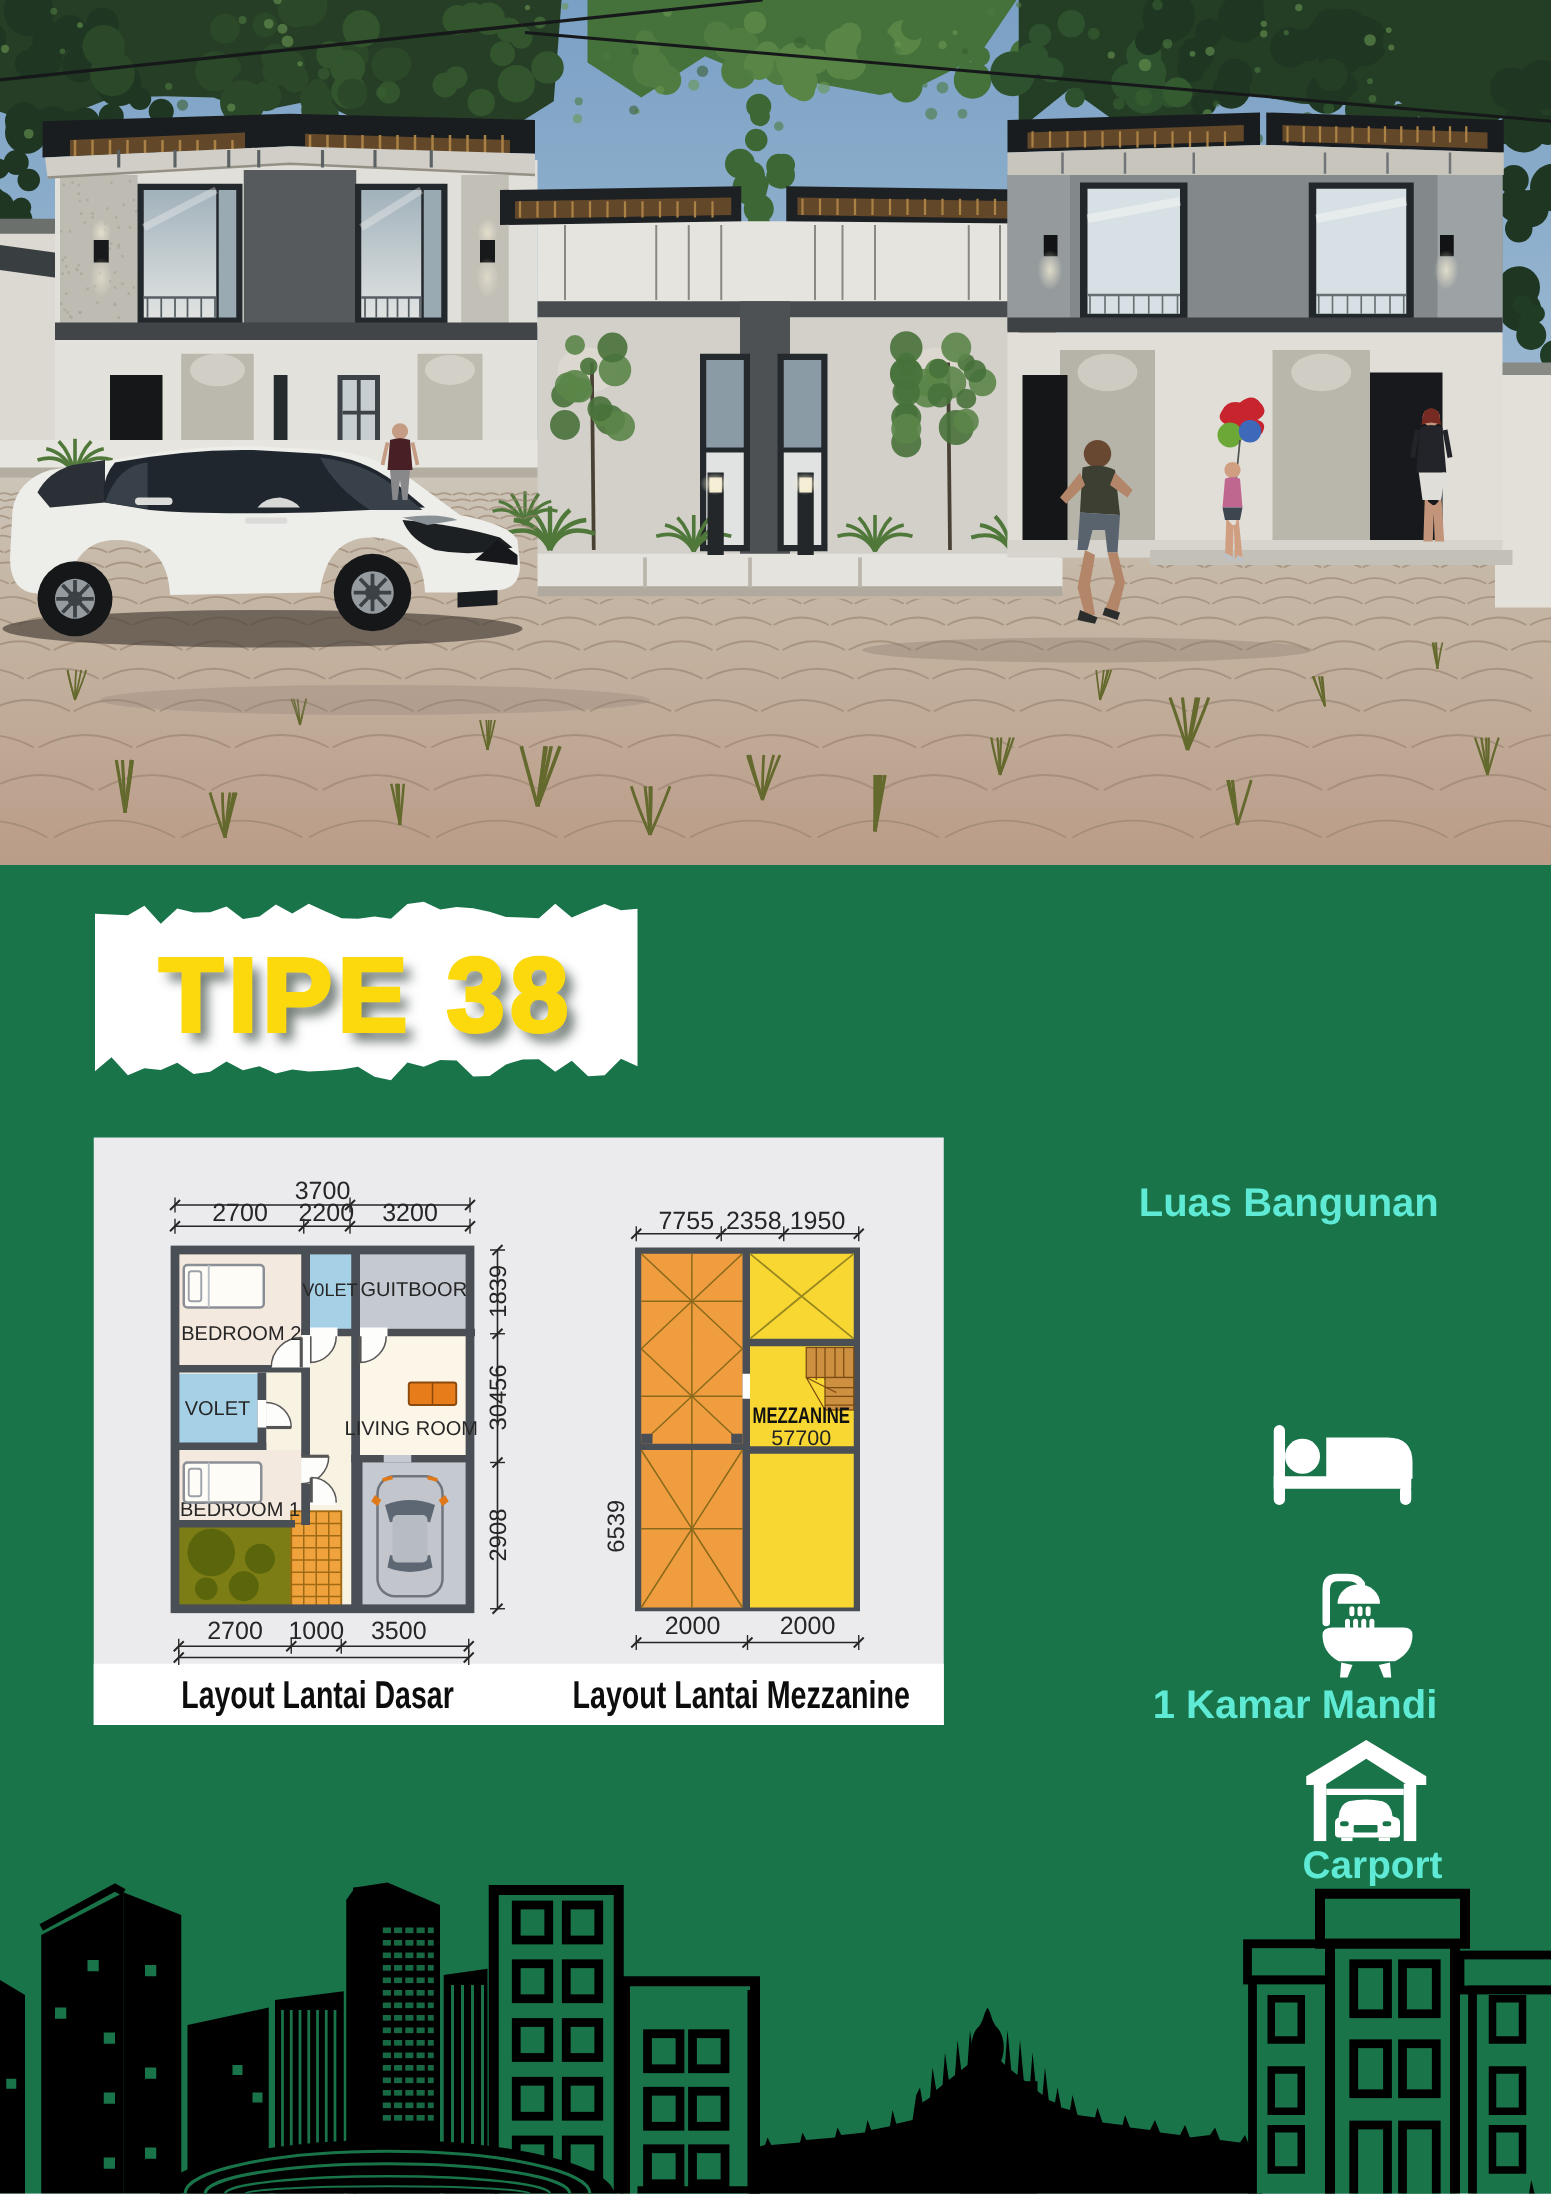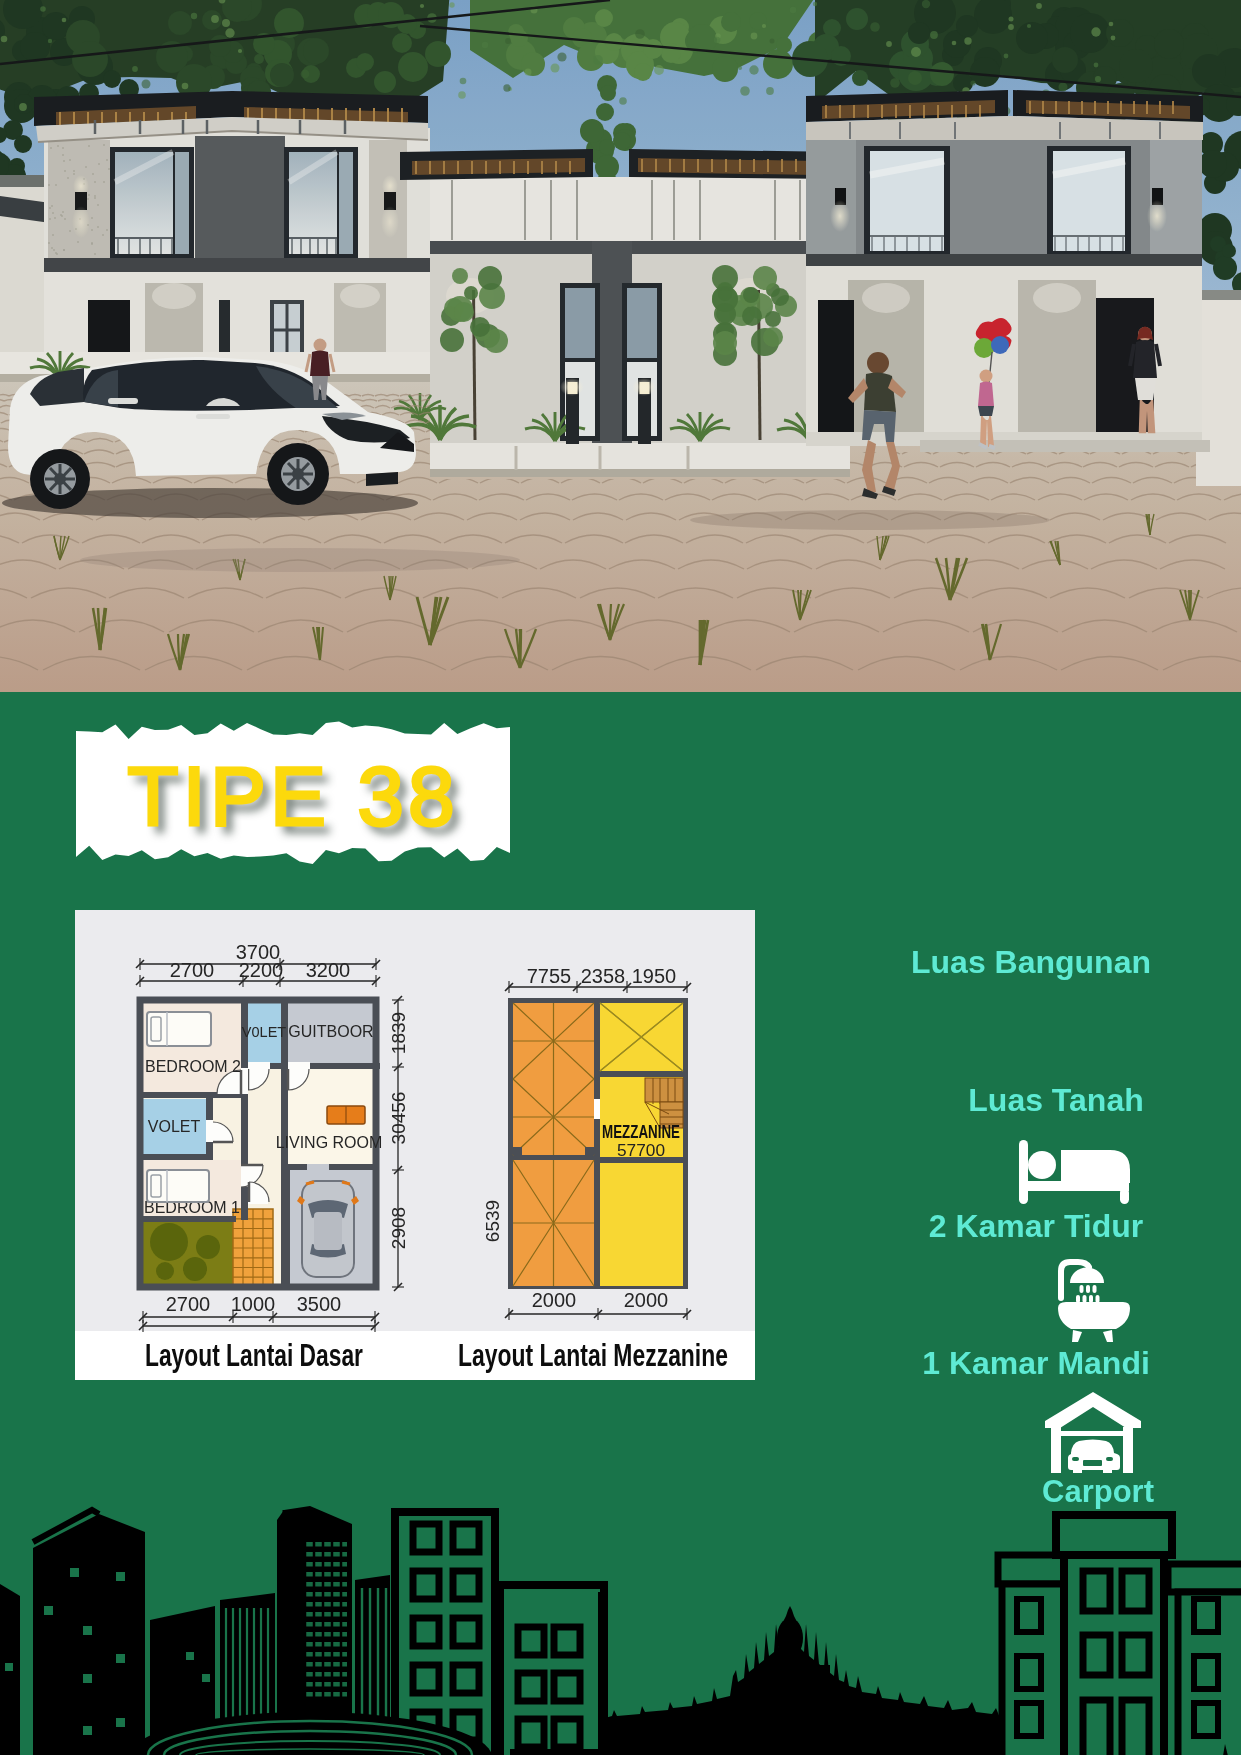--- a/index.html
+++ b/index.html
@@ -1606,21 +1606,21 @@
 <path d="M1135,378 L1156,378 L1153,400 L1138,400 Z" fill="#e8e6e2"></path>
 <path d="M1141,400 L1140,432 L1145,432 L1146,404 M1148,404 L1149,432 L1154,432 L1152,400" fill="#c99a80" stroke="#c99a80" stroke-width="2.5"></path>
 <path d="M1134,344 L1130,366 M1156,344 L1160,366" stroke="#23242a" stroke-width="4"></path>
 </g>
 <rect x="0" y="0" width="1241" height="692" fill="#2e2a20" opacity="0.045"></rect>
 </svg>
 
 <svg class="abs" style="left:60px;top:715px" width="470" height="165" viewBox="0 0 470 165">
 <path d="M16.0,16.0 L29.2,16.5 L42.3,17.2 L55.5,9.6 L68.6,24.0 L81.8,11.7 L94.9,14.9 L108.1,14.8 L121.2,10.1 L134.4,20.1 L147.5,18.2 L160.7,8.6 L173.8,15.8 L187.0,7.9 L200.1,13.9 L213.3,19.5 L226.4,20.0 L239.6,18.2 L252.7,19.9 L265.9,8.1 L279.0,6.4 L292.2,12.6 L305.3,10.5 L318.5,11.6 L331.6,14.3 L344.8,18.6 L357.9,18.9 L371.1,19.6 L384.2,7.9 L397.4,19.0 L410.5,13.3 L423.7,8.2 L436.8,13.2 L450.0,12.0 L450.0,138.0 L436.8,132.0 L423.7,145.1 L410.5,145.9 L397.4,133.6 L384.2,142.4 L371.1,132.3 L357.9,132.5 L344.8,136.6 L331.6,145.8 L318.5,146.2 L305.3,133.4 L292.2,132.9 L279.0,138.3 L265.9,134.9 L252.7,149.1 L239.6,146.4 L226.4,138.3 L213.3,140.5 L200.1,141.6 L187.0,142.1 L173.8,140.6 L160.7,143.8 L147.5,138.0 L134.4,141.2 L121.2,134.2 L108.1,142.3 L94.9,144.2 L81.8,135.2 L68.6,141.0 L55.5,139.6 L42.3,145.1 L29.2,130.8 L16.0,142.0 Z" fill="#ffffff"></path>
 </svg>
-<div class="abs" style="left:76px;top:748px;width:434px;font-size:84px;font-weight:normal;color:#fcd90c;text-align:center;letter-spacing:4px;text-shadow:7px 8px 9px rgba(30,48,38,.65);-webkit-text-stroke:3px #fcd90c">TIPE 38</div>
+<div class="abs" style="left:76px;top:748px;width:434px;font-size:84px;font-weight:bold;color:#fcd90c;text-align:center;letter-spacing:4px;text-shadow:7px 8px 9px rgba(30,48,38,.65);-webkit-text-stroke:3px #fcd90c">TIPE 38</div>
 
 <div class="abs" style="left:75px;top:910px;width:680px;height:470px;background:#ebebee"></div>
 <div class="abs" style="left:75px;top:1331px;width:680px;height:49px;background:#ffffff"></div>
 <svg id="plans" class="abs" style="left:75px;top:910px" width="680" height="470" viewBox="0 0 680 470">
       <rect x="65" y="90" width="236" height="287" fill="#f8f2e2"></rect>
 <rect x="68" y="93" width="100" height="92" fill="#f4e9de"></rect>
 <rect x="170" y="93" width="38" height="62" fill="#a6d0e6"></rect>
 <rect x="211" y="93" width="87" height="60" fill="#c5c9d1"></rect>
 <rect x="68" y="189" width="66" height="58" fill="#a6d0e6"></rect>
 <rect x="68" y="250" width="100" height="57" fill="#f4e9de"></rect>
@@ -1810,31 +1810,29 @@
 <rect x="76" y="107" width="10" height="24" rx="2" fill="#fdfcf7" stroke="#9aa0a6" stroke-width="1.5"></rect>
 <path d="M92,102 v34" stroke="#b9bec4" stroke-width="1.5"></path>
 <rect x="72" y="260" width="62" height="32" rx="3" fill="#fdfcf7" stroke="#8a8f96" stroke-width="2"></rect>
 <rect x="76" y="265" width="10" height="22" rx="2" fill="#fdfcf7" stroke="#9aa0a6" stroke-width="1.5"></rect>
 <path d="M92,260 v32" stroke="#b9bec4" stroke-width="1.5"></path>
 <text x="179" y="456" font-size="31" font-weight="bold" fill="#0d0d0d" text-anchor="middle" textLength="218" lengthAdjust="spacingAndGlyphs">Layout Lantai Dasar</text>
 <text x="518" y="456" font-size="31" font-weight="bold" fill="#0d0d0d" text-anchor="middle" textLength="270" lengthAdjust="spacingAndGlyphs">Layout Lantai Mezzanine</text>
     </svg>
 
 <div class="abs yel ctr" style="left:880px;top:944px;width:302px;font-size:32px">Luas Bangunan</div>
-<div class="abs yel ctr" style="left:905px;top:1082px;width:302px;font-size:32px">Luas Tanah</div>
 <svg id="bed" class="abs" style="left:1017px;top:1139px" width="116" height="66" viewBox="0 0 116 66">
       <g fill="#ffffff">
 <rect x="2" y="1" width="9" height="64" rx="4.5"></rect>
 <circle cx="25" cy="26" r="14"></circle>
 <path d="M44,11 h49 q20,0 20,20 v13 h-69 Z"></path>
 <rect x="2" y="42" width="110" height="10"></rect>
 <rect x="103" y="49" width="9" height="16" rx="4.5"></rect>
 </g>
 </svg>
-<div class="abs yel ctr" style="left:905px;top:1208px;width:262px;font-size:32px">2 Kamar Tidur</div>
 <svg id="bath" class="abs" style="left:1053px;top:1257px" width="80" height="86" viewBox="0 0 80 86">
       <g fill="none" stroke="#ffffff" stroke-width="6" stroke-linecap="round">
 <path d="M8,41 V14 Q8,5 17,5 H25 Q33,5 36,10"></path>
 </g>
 <g fill="#ffffff">
 <path d="M17,26 a17,15.5 0 0 1 34,0 Z"></path>
 <rect x="26.5" y="28" width="4" height="8" rx="2"></rect>
 <rect x="33" y="28" width="4" height="8" rx="2"></rect>
 <rect x="39.5" y="28" width="4" height="8" rx="2"></rect>
 <rect x="23" y="38" width="4" height="8" rx="2"></rect>

